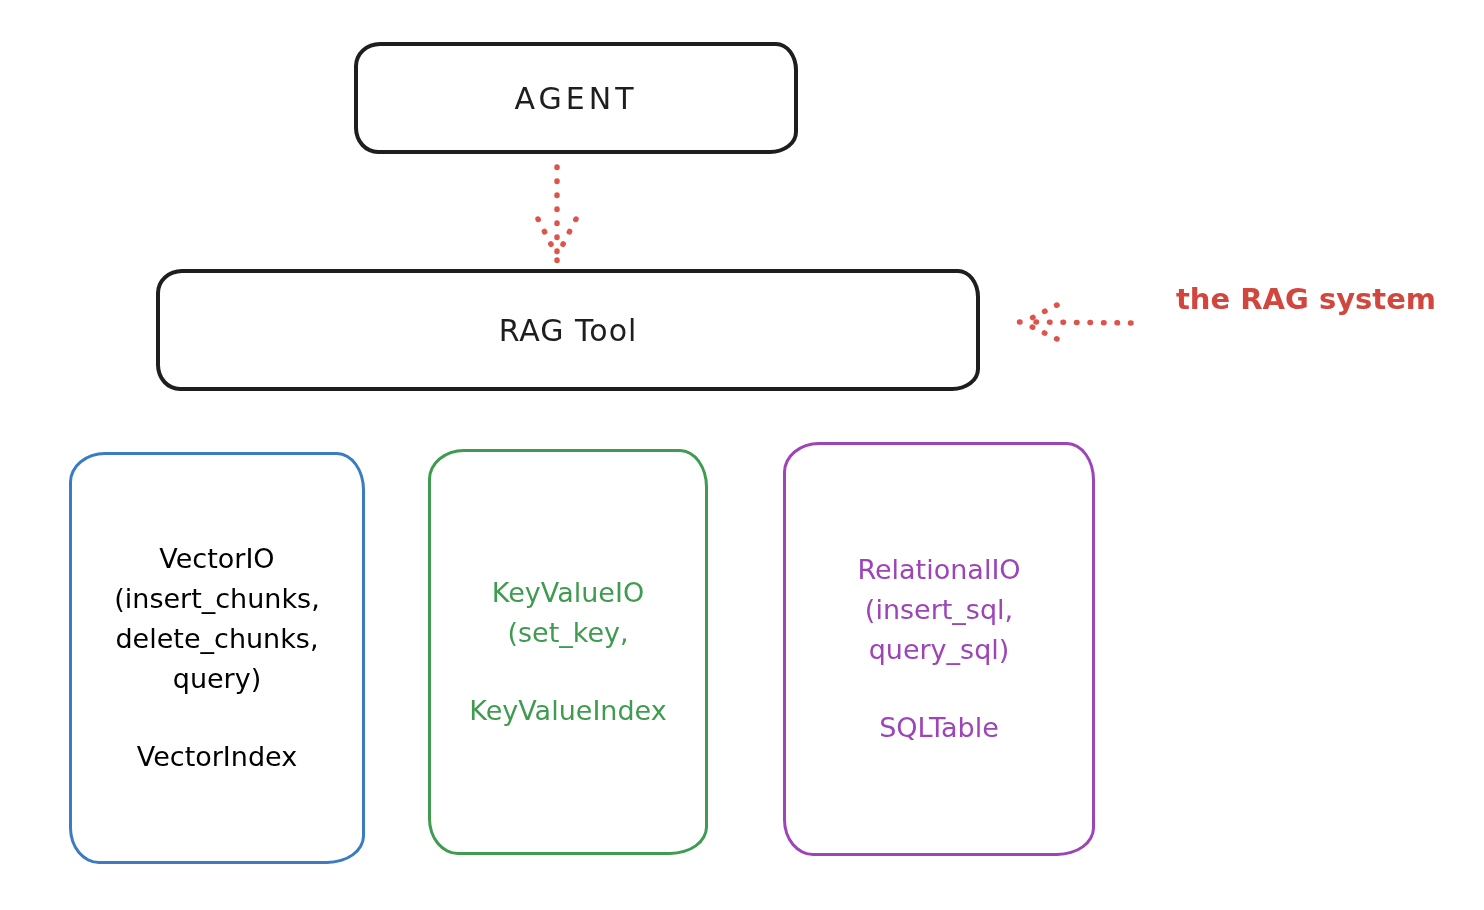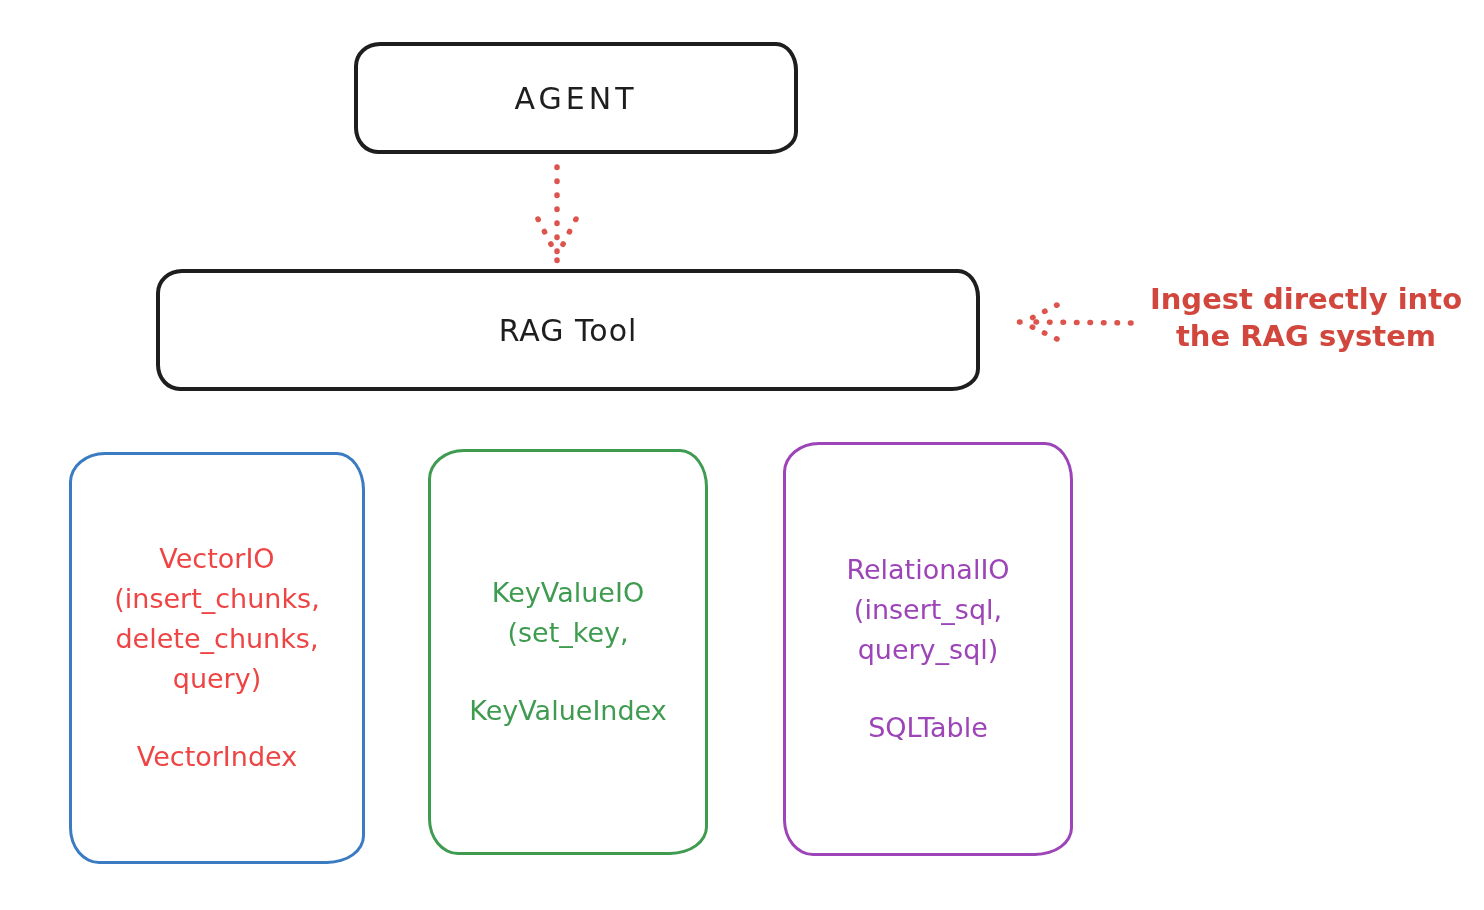--- a/index.html
+++ b/index.html
@@ -44,21 +44,21 @@
     flex-direction: column;
     text-align: center;
     font-size: 27px;
     line-height: 40px;
   }
   .io-box .index-label {
     margin-top: 38px;
   }
   .vector-box     { left: 69px;  top: 452px; width: 296px; height: 412px; }
   .keyvalue-box   { left: 428px; top: 449px; width: 280px; height: 406px; text-align: right; }
-  .relational-box { left: 783px; top: 442px; width: 290px; height: 414px; align-items: center; }
+  .relational-box { left: 783px; top: 442px; width: 312px; height: 414px; align-items: center; }
 
   .arrow-overlay {
     position: absolute;
     left: 0; top: 0;
     width: 1484px; height: 910px;
     pointer-events: none;
   }
   .annotation {
     position: absolute;
     left: 1134px; top: 281px;
@@ -91,25 +91,24 @@
     </g>
     <g stroke="currentColor" stroke-width="5.5" stroke-linecap="round" stroke-dasharray="0.5 13" fill="none" style="color: rgb(221, 84, 77); border-color: rgb(221, 84, 77);">
       <path d="M 1131 323 L 1036 322"></path>
       <path d="M 1057 305 L 1026 321"></path>
       <path d="M 1057 339 L 1026 324"></path>
       <path d="M 1020 322 L 1019 322" stroke-dasharray="0.5 2"></path>
     </g>
   </svg>
 
   <div class="annotation" style="color: rgb(210, 71, 61); border-color: rgb(210, 71, 61);">
-    <div>Ingest directly into</div>
     <div>the RAG system</div>
   </div>
 
-  <div class="box io-box vector-box" style="color: #ef4444; border-color: rgb(58, 123, 194);">
+  <div class="box io-box vector-box" style="color: #000000; border-color: rgb(58, 123, 194);">
     <div>VectorIO</div>
     <div>(insert_chunks,</div>
     <div>delete_chunks,</div>
     <div>query)</div>
     <div class="index-label">VectorIndex</div>
   </div>
 
   <div class="box io-box keyvalue-box" style="color: rgb(63, 155, 80); border-color: rgb(63, 155, 80);">
     <div>KeyValueIO</div>
     <div>(set_key,</div>

